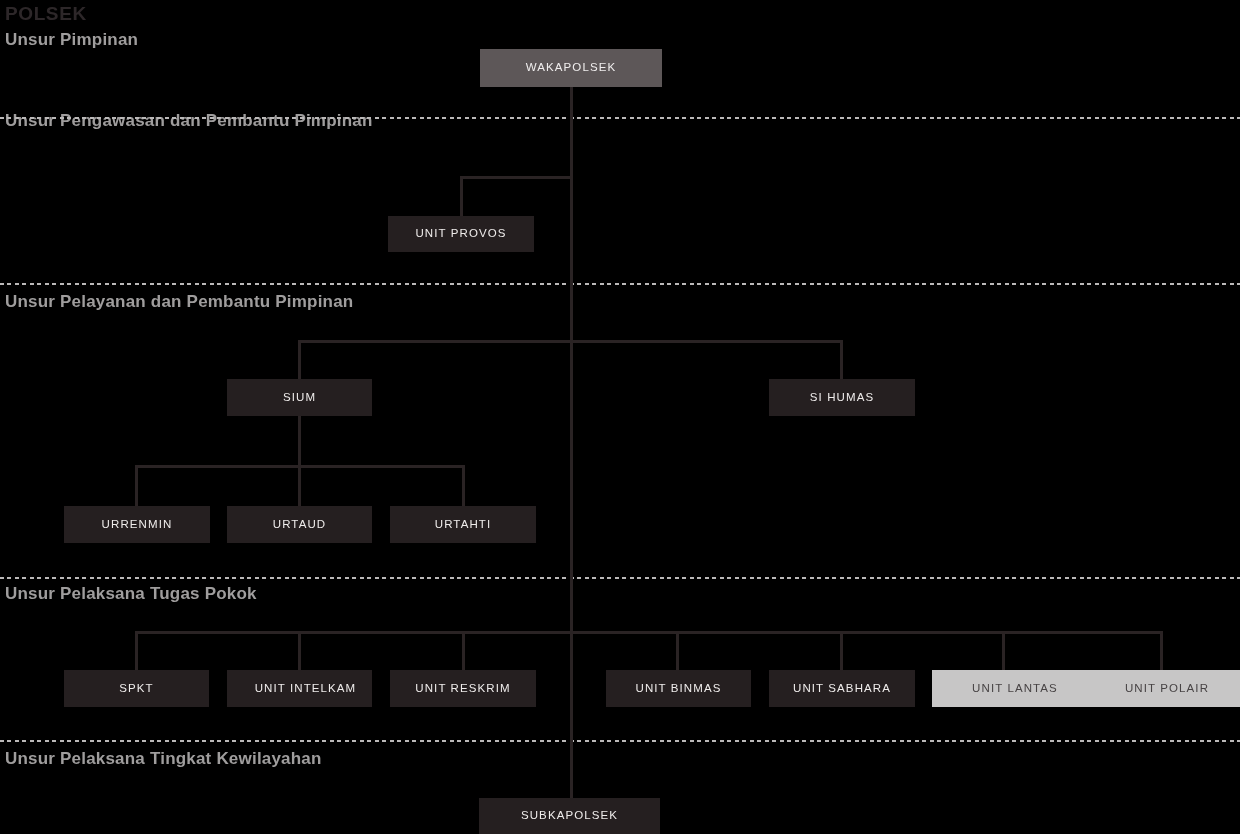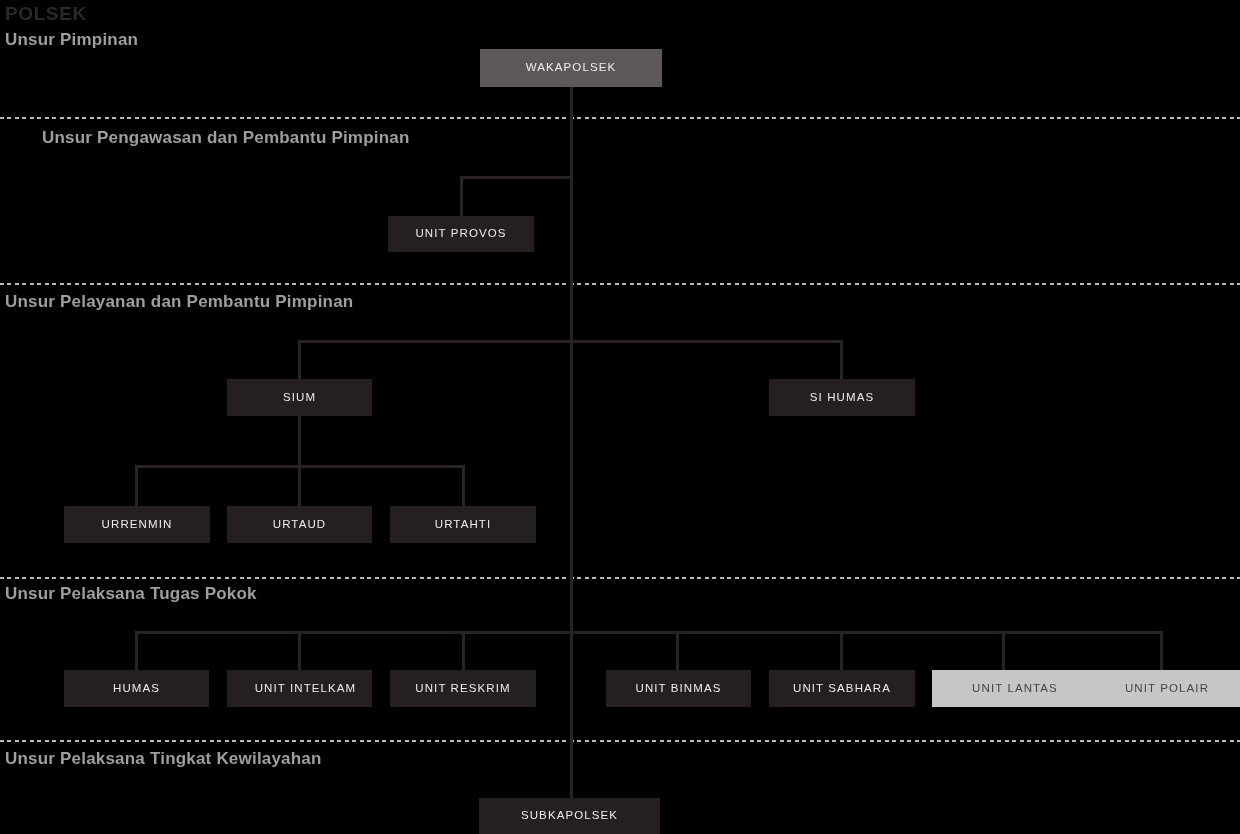--- a/index.html
+++ b/index.html
@@ -30,21 +30,21 @@
   .node.medium{background:#5d5758;color:#f0eeee;}
   .node.light{background:#c7c6c6;color:#474344;}
 </style>
 </head>
 <body>
 
 <div class="canvas">
 
   <div class="page-title">POLSEK</div>
   <div class="section-title" style="left:5px;top:31px;">Unsur Pimpinan</div>
-  <div class="section-title" style="left:5px;top:129px;margin-left:37px;">Unsur Pengawasan dan Pembantu Pimpinan</div>
+  <div class="section-title" style="left:5px;top:112px;">Unsur Pengawasan dan Pembantu Pimpinan</div>
   <div class="section-title" style="left:5px;top:293px;">Unsur Pelayanan dan Pembantu Pimpinan</div>
   <div class="section-title" style="left:5px;top:585px;">Unsur Pelaksana Tugas Pokok</div>
   <div class="section-title" style="left:5px;top:750px;">Unsur Pelaksana Tingkat Kewilayahan</div>
 
   <div class="divider" style="top:117px;"></div>
   <div class="divider" style="top:283px;"></div>
   <div class="divider" style="top:577px;"></div>
   <div class="divider" style="top:740px;"></div>
 
   <div class="vline" style="left:570px;top:87px;height:711px;"></div>
@@ -75,21 +75,21 @@
 
   <div class="node" style="left:388px;top:216px;width:146px;height:36px;">UNIT PROVOS</div>
 
   <div class="node" style="left:227px;top:379px;width:145px;height:37px;">SIUM</div>
   <div class="node" style="left:769px;top:379px;width:146px;height:37px;">SI HUMAS</div>
 
   <div class="node" style="left:64px;top:506px;width:146px;height:37px;">URRENMIN</div>
   <div class="node" style="left:227px;top:506px;width:145px;height:37px;">URTAUD</div>
   <div class="node" style="left:390px;top:506px;width:146px;height:37px;">URTAHTI</div>
 
-  <div class="node" style="left:64px;top:670px;width:145px;height:37px;">HUMAS</div>
+  <div class="node" style="left:64px;top:670px;width:145px;height:37px;">SPKT</div>
   <div class="node" style="left:227px;top:670px;width:133px;height:37px;padding-left:12px;">UNIT INTELKAM</div>
   <div class="node" style="left:606px;top:670px;width:145px;height:37px;">UNIT BINMAS</div>
   <div class="node" style="left:390px;top:670px;width:146px;height:37px;">UNIT RESKRIM</div>
   <div class="node" style="left:769px;top:670px;width:146px;height:37px;">UNIT SABHARA</div>
   <div class="node light" style="left:932px;top:670px;width:166px;height:37px;">UNIT LANTAS</div>
   <div class="node light" style="left:1094px;top:670px;width:146px;height:37px;">UNIT POLAIR</div>
 
   <div class="node" style="left:479px;top:798px;width:181px;height:36px;">SUBKAPOLSEK</div>
 
 </div>

